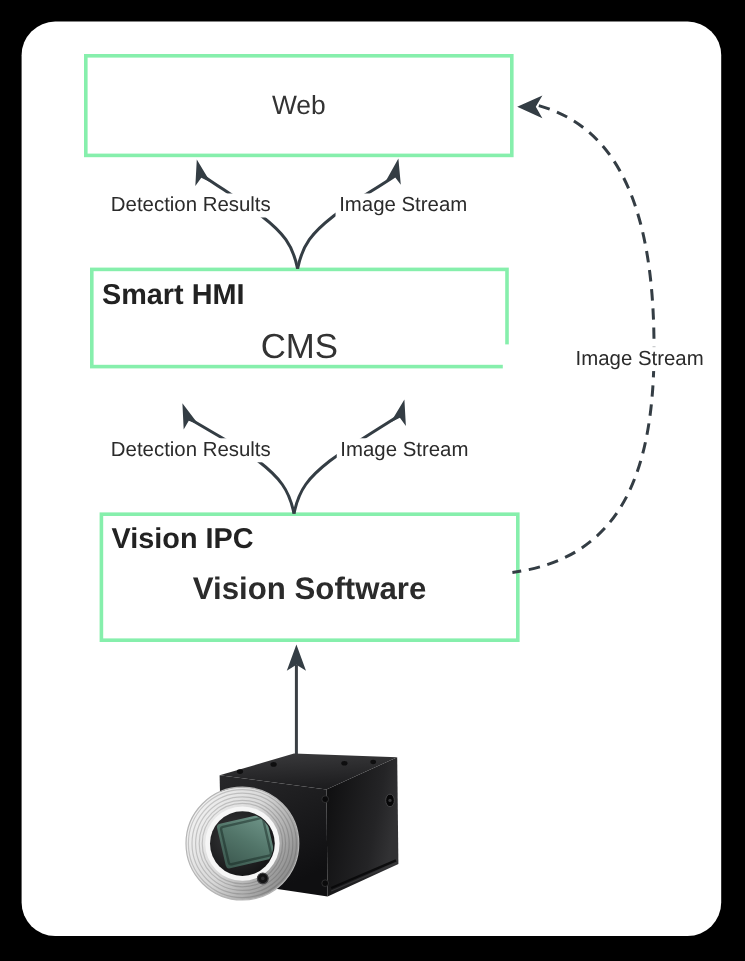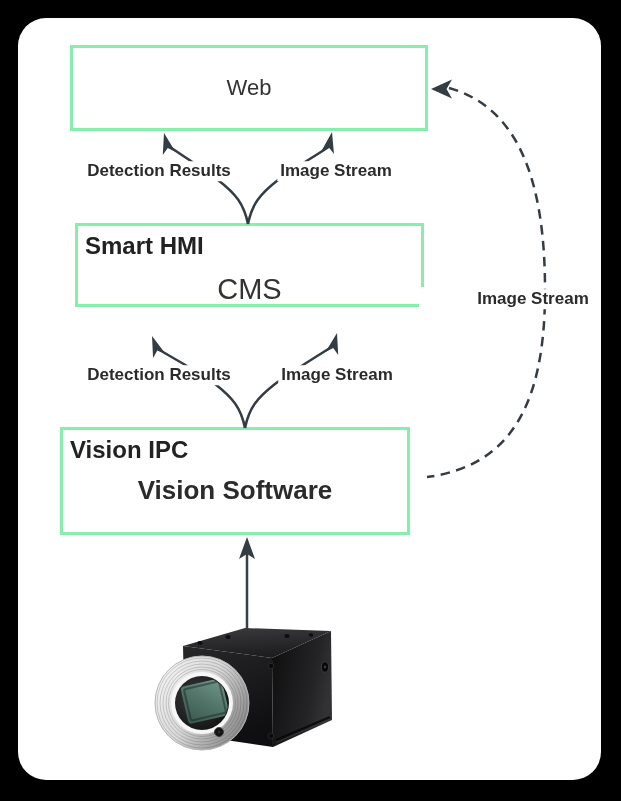--- a/index.html
+++ b/index.html
@@ -5,36 +5,36 @@
   * { margin:0; padding:0; box-sizing:border-box; }
   html,body { background:#000; }
   body { font-family:"Liberation Sans","DejaVu Sans",sans-serif; }
   .stage { position:relative; width:621px; height:801px; background:#000; overflow:hidden; }
   .page  { position:absolute; left:18px; top:18px; width:583px; height:762px;
            background:#fff; border-radius:28px; }
 
   .node  { position:absolute; border:3px solid #86efac; background:transparent; }
   .node-web        { left:70px;  top:45px;  width:358px; height:86px; }
   .node-smart-hmi  { left:75px;  top:223px; width:349px; height:84px; }
-  .node-vision-ipc { left:60px;  top:427px; width:350px; height:108px; }
+  .node-vision-ipc { left:83px;  top:427px; width:350px; height:108px; }
 
   .node-center-title { position:absolute; inset:0; display:flex; align-items:center;
            justify-content:center; color:#333; }
   .t-web { font-size:22px; font-weight:400; }
   .t-cms { font-size:29px; font-weight:400;margin-top:48px; }
   .t-vsw { font-size:26px; font-weight:700; color:#2b2b2b; padding-top:19px; }
   .corner-label { position:absolute; left:7px; top:6px; font-size:24px; font-weight:700;
            color:#222; white-space:nowrap; }
 
   .gap-patch { position:absolute; left:419px; top:287px; width:8px; height:23px; background:#fff; }
 
   svg.overlay { position:absolute; left:0; top:0; width:621px; height:801px; }
 
   .edge-label { position:absolute; transform:translate(-50%,-50%); background:#fff;
-           padding:0 3px; font-size:17px; font-weight:700; color:#2b2b2b;
+           padding:0 3px; font-size:17px; font-weight:400; color:#2b2b2b;
            white-space:nowrap; line-height:1.15; }
   .el-dr1 { left:159px; top:171px; }
   .el-is1 { left:336px; top:171px; }
   .el-dr2 { left:159px; top:375px; }
   .el-is2 { left:337px; top:375px; }
   .el-is3 { left:533px; top:299px; }
 </style>
 </head>
 <body>
 

